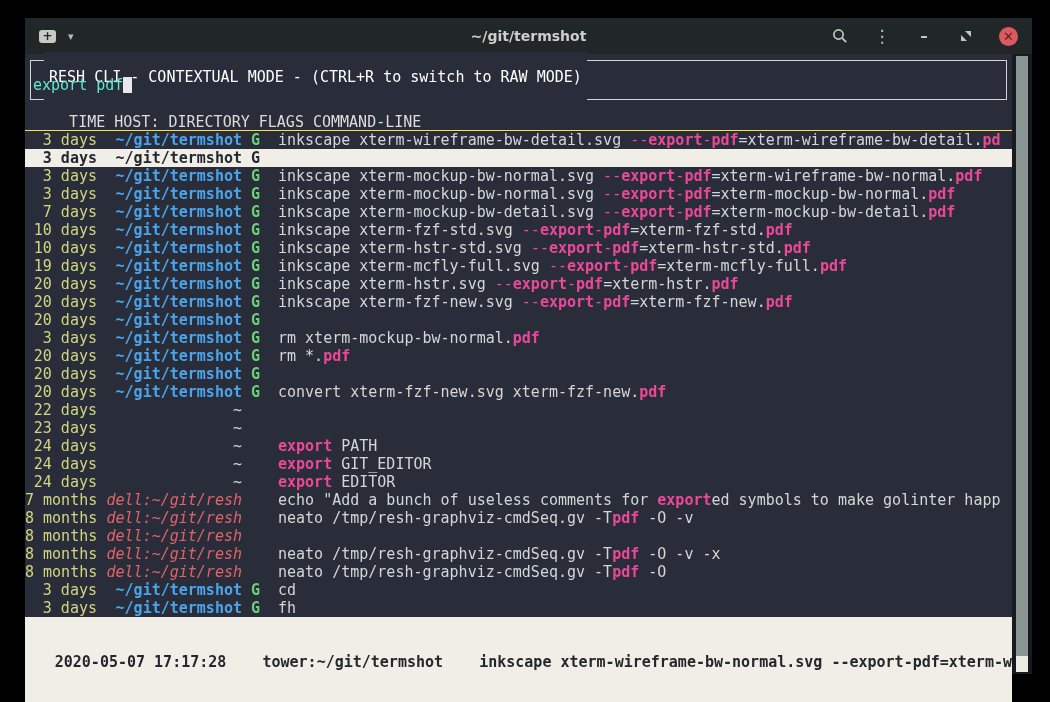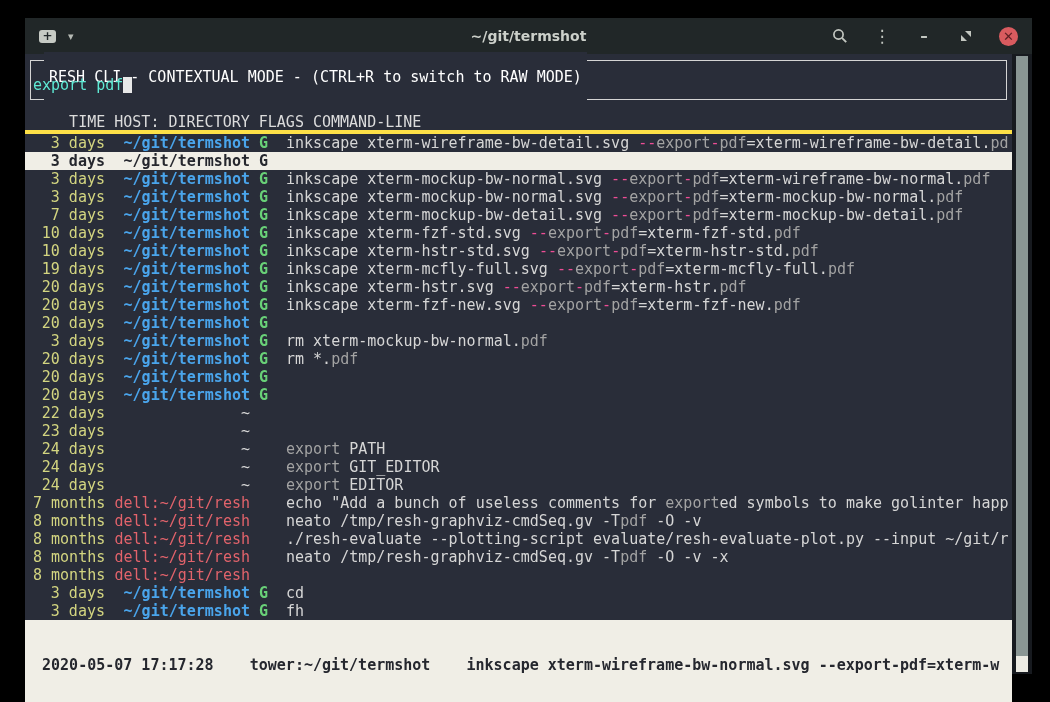--- a/index.html
+++ b/index.html
@@ -29,38 +29,38 @@
   .inner{position:absolute;left:0;right:20px;top:0;bottom:0;}
   .scroll-zone{position:absolute;top:0;bottom:0;right:0;width:20px;background:#171a1f;}
   .scroll-thumb{position:absolute;right:4px;top:2px;bottom:2px;width:12px;background:#8a9694;}
   .scroll-cap{position:absolute;right:4px;bottom:2px;width:12px;height:16px;background:#ecebe3;}
 
   .searchbox{position:relative;margin:6px 5px 0 5px;height:38px;border:1px solid #d4d4d4;}
   .sb-label{position:absolute;left:13px;top:-9px;background:#292d39;padding:16px 5px;color:#ffffff;white-space:pre;}
   .sb-input{position:absolute;left:2px;top:15px;white-space:pre;color:#5eead4;}
   .cursor{display:inline-block;width:9px;height:16px;background:#e8e8e8;vertical-align:-3px;}
 
-  .list-header{margin-top:14px;line-height:16px;height:16px;border-bottom:4px solid #fde047;
+  .list-header{margin-top:14px;line-height:16px;height:16px;border-bottom:1px solid #fde047;
     white-space:pre;color:#dcdcdc;padding-left:8px;overflow:hidden;}
 
-  .row{display:flex;white-space:pre;height:18px;overflow:hidden;padding-left:8px;}
+  .row{display:flex;white-space:pre;height:18px;overflow:hidden;}
   .col-time{flex:none;width:72px;text-align:right;color:#d3d580;}
   .col-host{flex:none;width:136px;text-align:right;margin-left:9px;}
   .host-local{color:#4aa5ec;font-weight:bold;}
-  .host-remote{color:#e2636b;}
+  .host-remote{color:#e2636b;font-style:italic;}
   .host-plain{color:#d6d6d6;}
   .col-flag{flex:none;width:9px;margin-left:9px;color:#69d178;font-weight:bold;}
   .col-cmd{flex:none;margin-left:18px;}
-  .seg-m{color:#a3a3a3;font-weight:normal;}
+  .seg-m{color:#ec4899;font-weight:bold;}
   .seg-p{color:#ee4d96;}
   .row.selected{background:#f0eee6;}
   .row.selected span{color:#25272e !important;font-weight:bold;}
 
   .statusbar{background:#f0eee6;color:#25272e;font-weight:bold;white-space:pre;padding-left:8px;overflow:hidden;}
-  .statusbar div{height:18px;}
+  .statusbar div{height:18px;text-align:right;}
 </style>
 </head>
 <body>
 
 <div class="window">
 
   <div class="titlebar">
     <div class="tb-left">
       <span class="newtab-box">+</span>
       <span class="caret">▾</span>
@@ -102,31 +102,31 @@
           <div class="row"><span class="col-time">7 days</span><span class="col-host host-local">~/git/termshot</span><span class="col-flag">G</span><span class="col-cmd"><span>inkscape xterm-mockup-bw-detail.svg </span><span class="seg-p">--</span><span class="seg-m">export</span><span class="seg-p">-</span><span class="seg-m">pdf</span><span>=xterm-mockup-bw-detail.</span><span class="seg-m">pdf</span></span></div>
           <div class="row"><span class="col-time">10 days</span><span class="col-host host-local">~/git/termshot</span><span class="col-flag">G</span><span class="col-cmd"><span>inkscape xterm-fzf-std.svg </span><span class="seg-p">--</span><span class="seg-m">export</span><span class="seg-p">-</span><span class="seg-m">pdf</span><span>=xterm-fzf-std.</span><span class="seg-m">pdf</span></span></div>
           <div class="row"><span class="col-time">10 days</span><span class="col-host host-local">~/git/termshot</span><span class="col-flag">G</span><span class="col-cmd"><span>inkscape xterm-hstr-std.svg </span><span class="seg-p">--</span><span class="seg-m">export</span><span class="seg-p">-</span><span class="seg-m">pdf</span><span>=xterm-hstr-std.</span><span class="seg-m">pdf</span></span></div>
           <div class="row"><span class="col-time">19 days</span><span class="col-host host-local">~/git/termshot</span><span class="col-flag">G</span><span class="col-cmd"><span>inkscape xterm-mcfly-full.svg </span><span class="seg-p">--</span><span class="seg-m">export</span><span class="seg-p">-</span><span class="seg-m">pdf</span><span>=xterm-mcfly-full.</span><span class="seg-m">pdf</span></span></div>
           <div class="row"><span class="col-time">20 days</span><span class="col-host host-local">~/git/termshot</span><span class="col-flag">G</span><span class="col-cmd"><span>inkscape xterm-hstr.svg </span><span class="seg-p">--</span><span class="seg-m">export</span><span class="seg-p">-</span><span class="seg-m">pdf</span><span>=xterm-hstr.</span><span class="seg-m">pdf</span></span></div>
           <div class="row"><span class="col-time">20 days</span><span class="col-host host-local">~/git/termshot</span><span class="col-flag">G</span><span class="col-cmd"><span>inkscape xterm-fzf-new.svg </span><span class="seg-p">--</span><span class="seg-m">export</span><span class="seg-p">-</span><span class="seg-m">pdf</span><span>=xterm-fzf-new.</span><span class="seg-m">pdf</span></span></div>
           <div class="row"><span class="col-time">20 days</span><span class="col-host host-local">~/git/termshot</span><span class="col-flag">G</span></div>
           <div class="row"><span class="col-time">3 days</span><span class="col-host host-local">~/git/termshot</span><span class="col-flag">G</span><span class="col-cmd"><span>rm xterm-mockup-bw-normal.</span><span class="seg-m">pdf</span></span></div>
           <div class="row"><span class="col-time">20 days</span><span class="col-host host-local">~/git/termshot</span><span class="col-flag">G</span><span class="col-cmd"><span>rm *.</span><span class="seg-m">pdf</span></span></div>
           <div class="row"><span class="col-time">20 days</span><span class="col-host host-local">~/git/termshot</span><span class="col-flag">G</span></div>
-          <div class="row"><span class="col-time">20 days</span><span class="col-host host-local">~/git/termshot</span><span class="col-flag">G</span></div>
+          <div class="row"><span class="col-time">20 days</span><span class="col-host host-local">~/git/termshot</span><span class="col-flag">G</span><span class="col-cmd"><span>convert xterm-fzf-new.svg xterm-fzf-new.</span><span class="seg-m">pdf</span></span></div>
           <div class="row"><span class="col-time">22 days</span><span class="col-host host-plain">~</span><span class="col-flag"></span></div>
           <div class="row"><span class="col-time">23 days</span><span class="col-host host-plain">~</span><span class="col-flag"></span></div>
           <div class="row"><span class="col-time">24 days</span><span class="col-host host-plain">~</span><span class="col-flag"></span><span class="col-cmd"><span class="seg-m">export</span><span> PATH</span></span></div>
           <div class="row"><span class="col-time">24 days</span><span class="col-host host-plain">~</span><span class="col-flag"></span><span class="col-cmd"><span class="seg-m">export</span><span> GIT_EDITOR</span></span></div>
           <div class="row"><span class="col-time">24 days</span><span class="col-host host-plain">~</span><span class="col-flag"></span><span class="col-cmd"><span class="seg-m">export</span><span> EDITOR</span></span></div>
           <div class="row"><span class="col-time">7 months</span><span class="col-host host-remote">dell:~/git/resh</span><span class="col-flag"></span><span class="col-cmd"><span>echo "Add a bunch of useless comments for </span><span class="seg-m">export</span><span>ed symbols to make golinter happ</span></span></div>
           <div class="row"><span class="col-time">8 months</span><span class="col-host host-remote">dell:~/git/resh</span><span class="col-flag"></span><span class="col-cmd"><span>neato /tmp/resh-graphviz-cmdSeq.gv -T</span><span class="seg-m">pdf</span><span> -O -v</span></span></div>
-          <div class="row"><span class="col-time">8 months</span><span class="col-host host-remote">dell:~/git/resh</span><span class="col-flag"></span><span class="col-cmd"><span>./resh-evaluate --plotting-script evaluate/resh-evaluate-plot.py --input ~/git/r</span></span></div>
+          <div class="row"><span class="col-time">8 months</span><span class="col-host host-remote">dell:~/git/resh</span><span class="col-flag"></span></div>
           <div class="row"><span class="col-time">8 months</span><span class="col-host host-remote">dell:~/git/resh</span><span class="col-flag"></span><span class="col-cmd"><span>neato /tmp/resh-graphviz-cmdSeq.gv -T</span><span class="seg-m">pdf</span><span> -O -v -x</span></span></div>
-          <div class="row"><span class="col-time">8 months</span><span class="col-host host-remote">dell:~/git/resh</span><span class="col-flag"></span></div>
+          <div class="row"><span class="col-time">8 months</span><span class="col-host host-remote">dell:~/git/resh</span><span class="col-flag"></span><span class="col-cmd"><span>neato /tmp/resh-graphviz-cmdSeq.gv -T</span><span class="seg-m">pdf</span><span> -O</span></span></div>
           <div class="row"><span class="col-time">3 days</span><span class="col-host host-local">~/git/termshot</span><span class="col-flag">G</span><span class="col-cmd"><span>cd</span></span></div>
           <div class="row"><span class="col-time">3 days</span><span class="col-host host-local">~/git/termshot</span><span class="col-flag">G</span><span class="col-cmd"><span>fh</span></span></div>
         </div>
 
       <div class="statusbar">
         <div> 2020-05-07 17:17:28    tower:~/git/termshot    inkscape xterm-wireframe-bw-normal.svg --export-pdf=xterm-w</div>
         
       </div>
 
     </div>

